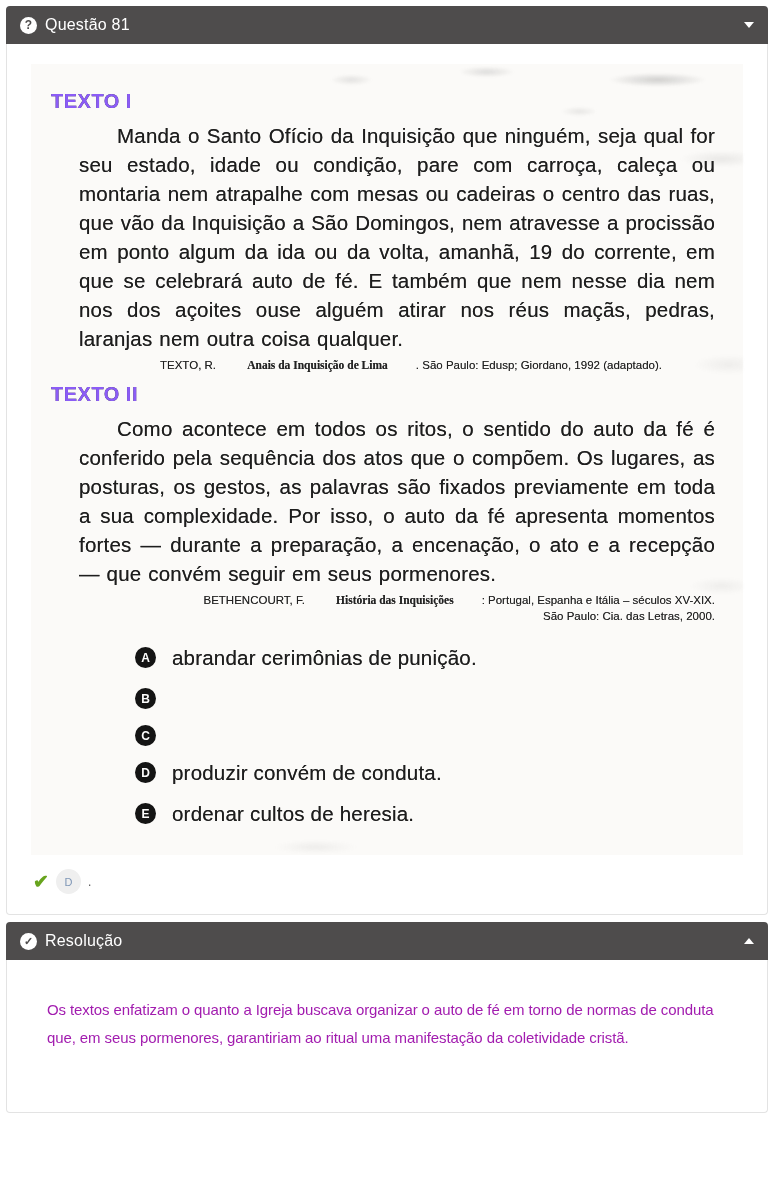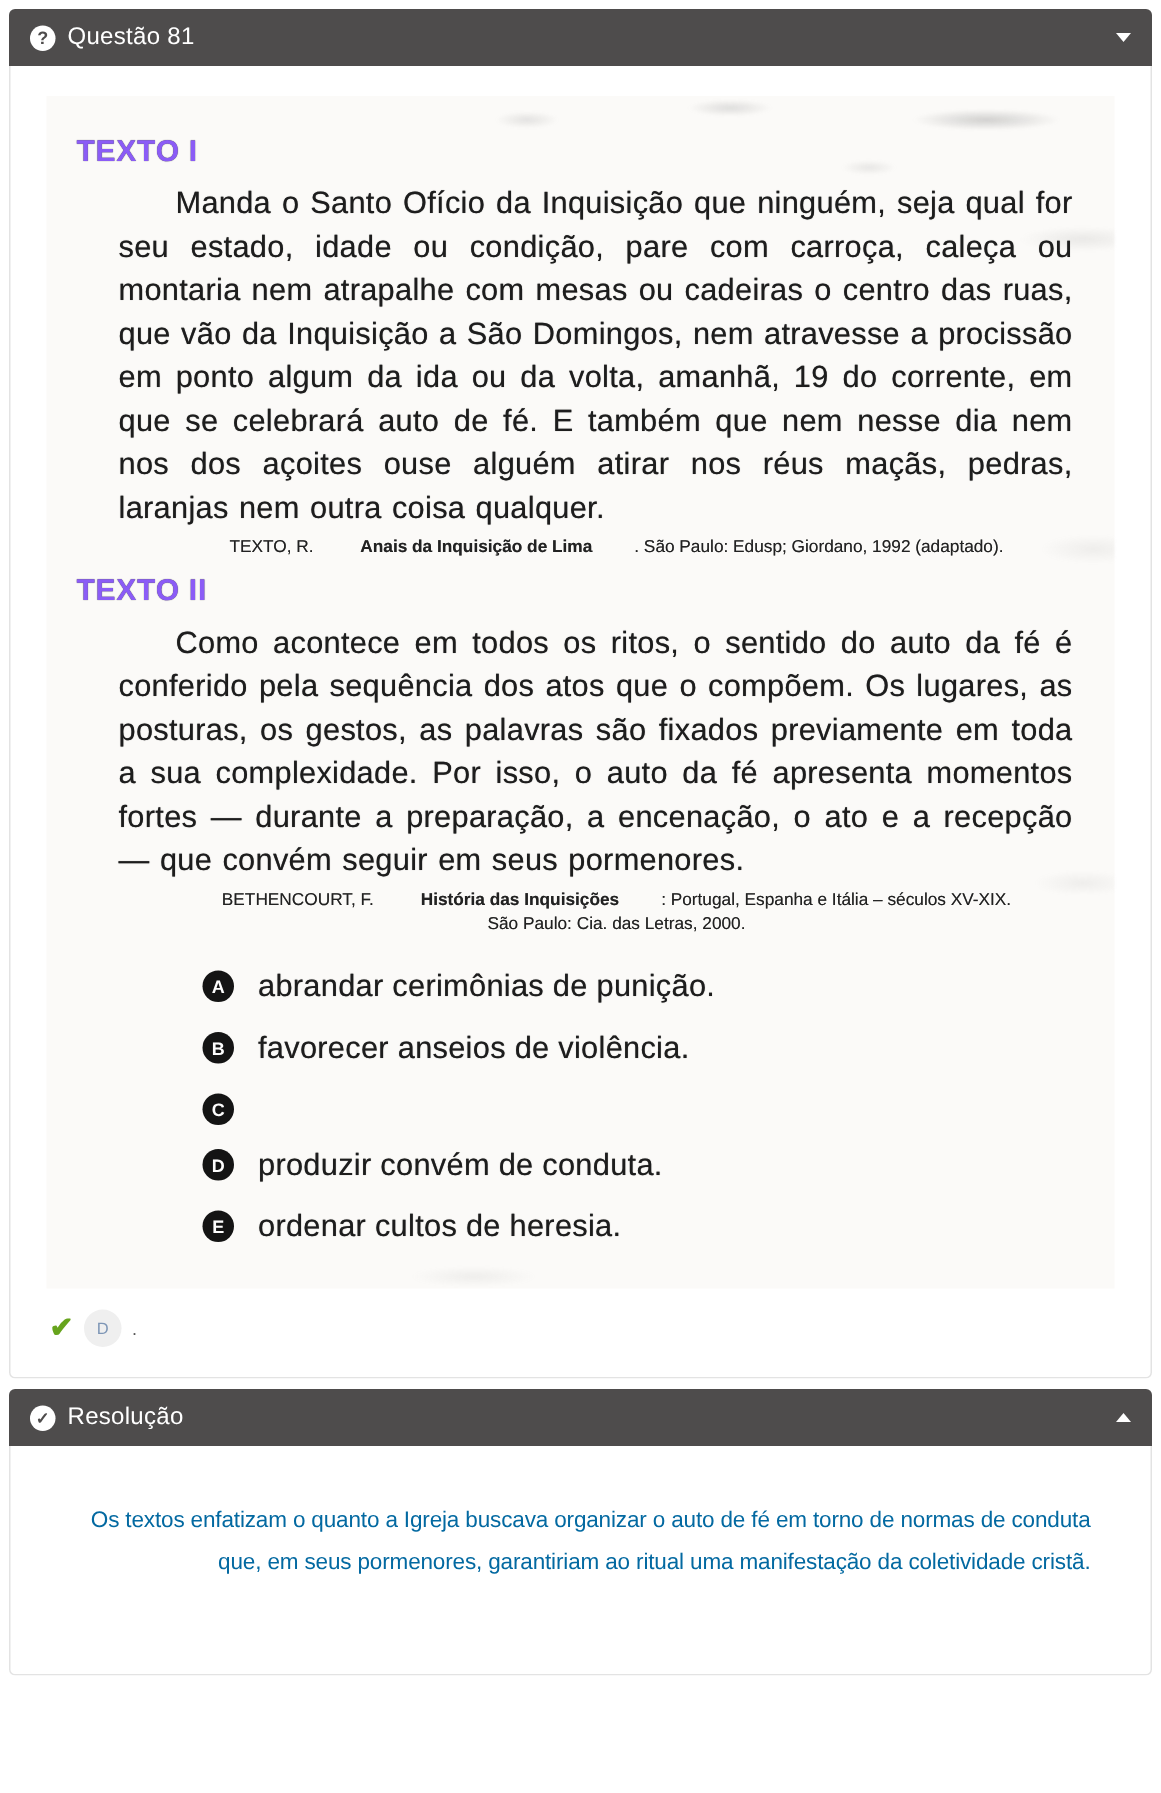--- a/index.html
+++ b/index.html
@@ -87,22 +87,22 @@
     text-shadow: 0 0 0.5px rgba(0,0,0,.65);
   }
   .scan-cite {
     font-size: 11.5px;
     line-height: 16px;
     color: #222;
     margin-top: 4px;
     text-shadow: 0 0 0.4px rgba(0,0,0,.5);
   }
   .scan-cite.center { text-align: center; }
-  .scan-cite.right  { text-align: center; }
-  .scan-cite b { font-weight: bold; }
+  .scan-cite.right  { text-align: right; }
+  .scan-cite b { font-weight: bold; font-family: Liberation Serif, serif; }
 
   .scan-stem {
     font-size: 20.5px;
     line-height: 30px;
     text-align: justify;
     letter-spacing: 0.2px;
     word-spacing: 1px;
     margin-top: 18px;
     text-shadow: 0 0 0.5px rgba(0,0,0,.65);
   }
@@ -159,25 +159,24 @@
   }
   .answer-suffix { font-size: 12px; color: #555; margin-left: 7px; }
 
   
   .panel-gap { height: 7px; }
   .res-body {
     padding: 36px 40px 60px 40px;
     min-height: 99px;
   }
   .res-text {
-    color: #0369a1;
+    color: #a21caf;
     font-size: 15px;
     line-height: 28px;
     letter-spacing: -0.1px;
-    text-align: right;
   }
   .res-hdr-icon {
     width: 17px; height: 17px;
     background: #fff;
     border-radius: 50%;
     color: #4e4c4c;
     font-size: 11px;
     font-weight: bold;
     display: inline-flex;
     align-items: center;
@@ -211,21 +210,20 @@
           <span>São Paulo: Cia. das Letras, 2000.</span></p>
 
 
         <div class="scan-options">
           <div class="scan-option">
             <span class="opt-badge">A</span>
             <span class="opt-text">abrandar cerimônias de punição.</span>
           </div>
           <div class="scan-option">
             <span class="opt-badge">B</span>
-            <span class="opt-text">favorecer anseios de violência.</span>
           </div>
           <div class="scan-option">
             <span class="opt-badge">C</span>
           </div>
           <div class="scan-option">
             <span class="opt-badge">D</span>
             <span class="opt-text">produzir convém de conduta.</span>
           </div>
           <div class="scan-option">
             <span class="opt-badge">E</span>

